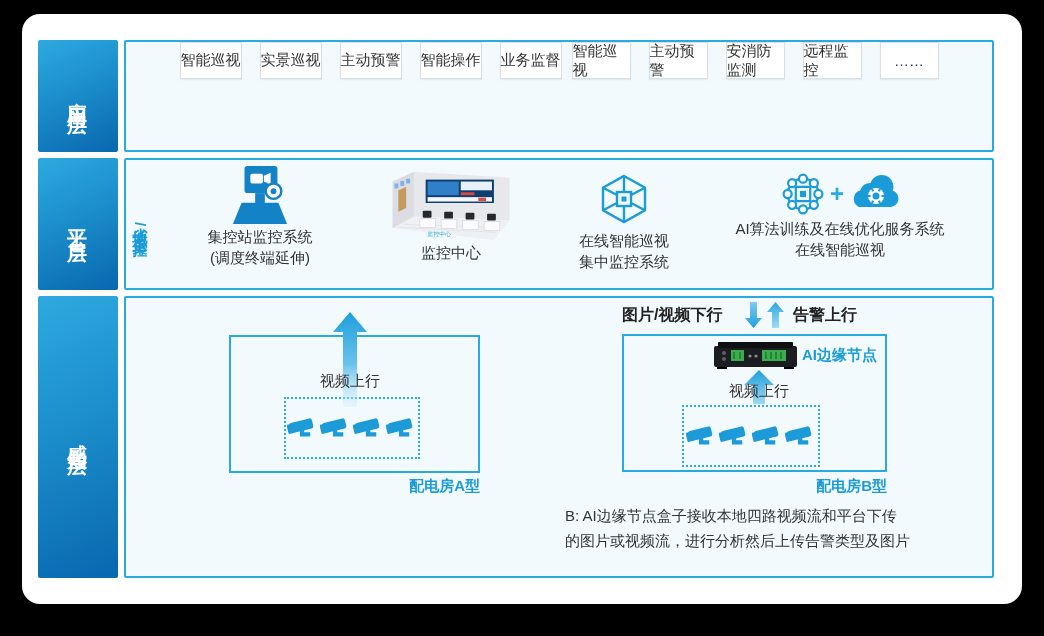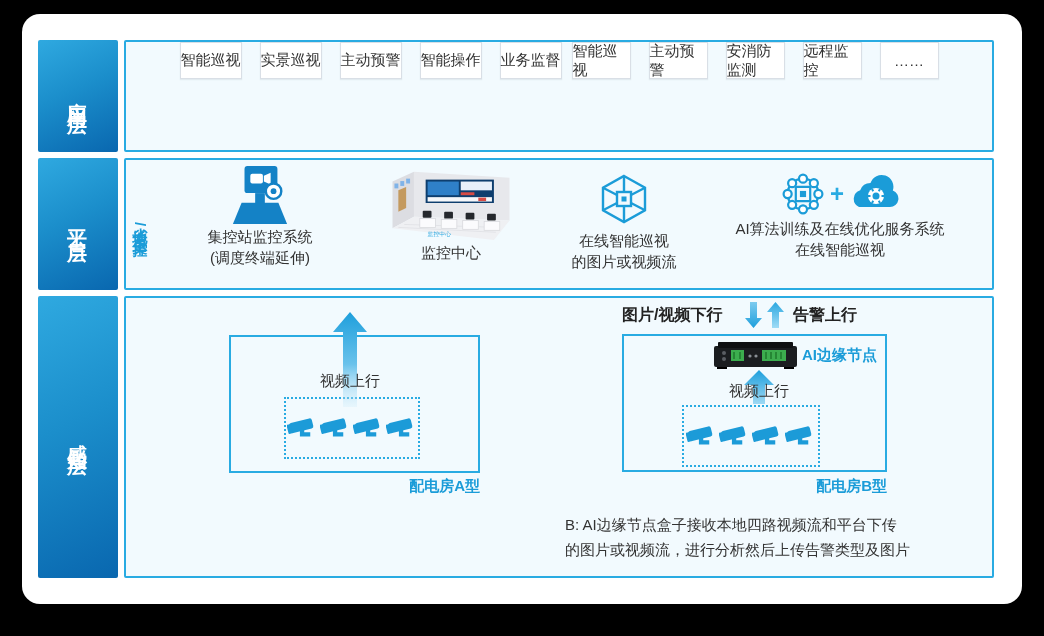--- a/index.html
+++ b/index.html
@@ -150,21 +150,21 @@
       <div class="pf-item" style="left:418px;top:13px;width:160px;">
         <svg class="ic" width="52" height="52" viewBox="0 0 52 52" style="margin-bottom:5px;">
           <g fill="none" stroke="#1B9CD8" stroke-width="2.4">
             <polygon points="26,3 47,14.75 47,37.25 26,49 5,37.25 5,14.75"></polygon>
             <path d="M26 3 V18 M47 14.75 L33 22 M47 37.25 L33 30 M26 49 V34 M5 37.25 L19 30 M5 14.75 L19 22"></path>
             <rect x="19" y="19" width="14" height="14"></rect>
           </g>
           <rect x="23.5" y="23.5" width="5" height="5" fill="#1B9CD8"></rect>
         </svg>
         <div>在线智能巡视</div>
-        <div>的图片或视频流</div>
+        <div>集中监控系统</div>
       </div>
 
       <div class="pf-item" style="left:604px;top:10px;width:220px;">
         <div class="icon-row">
           <svg width="48" height="48" viewBox="0 0 50 50">
             <g fill="none" stroke="#1B9CD8" stroke-width="2.3">
               <circle cx="25" cy="25" r="16"></circle>
               <g fill="#fff">
                 <circle cx="41" cy="25" r="4.2"></circle>
                   <circle cx="36.3" cy="36.3" r="4.2"></circle>
@@ -257,20 +257,20 @@
             <use href="#cam"></use>
           </svg>
         <svg class="cam">
             <use href="#cam"></use>
           </svg>
         <svg class="cam">
             <use href="#cam"></use>
           </svg>
       </div>
       <div class="abs blue-label" style="left:496px;top:179px;width:265px;">配电房B型</div>
-      <div class="abs desc" style="left:439px;top:214px;">
+      <div class="abs desc" style="left:439px;top:205px;">
         <div>B: AI边缘节点盒子接收本地四路视频流和平台下传</div>
         <div>的图片或视频流，进行分析然后上传告警类型及图片</div>
       </div>
     </div>
 
   </div>
 </div>
 
 </body></html>

